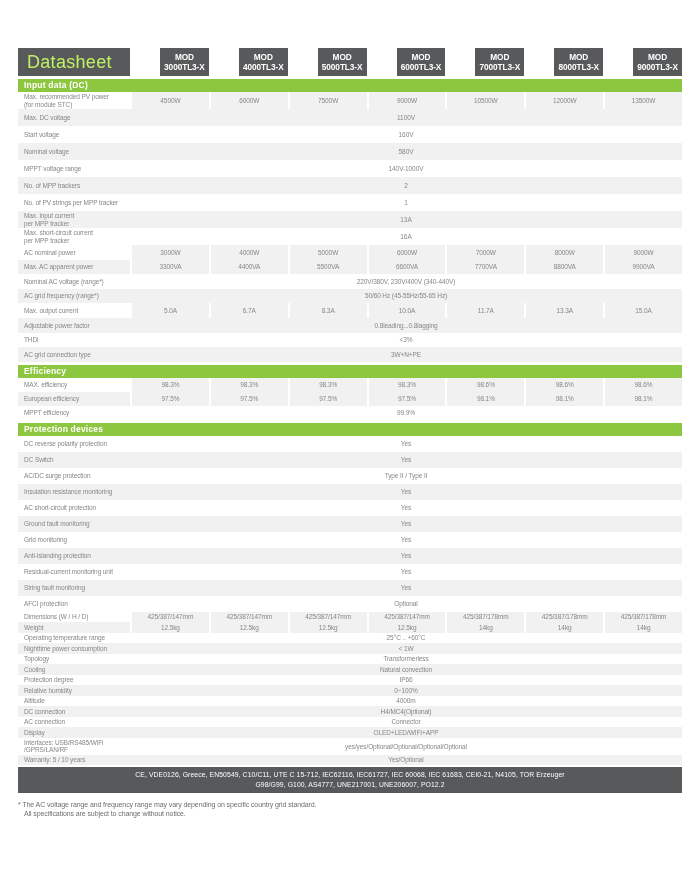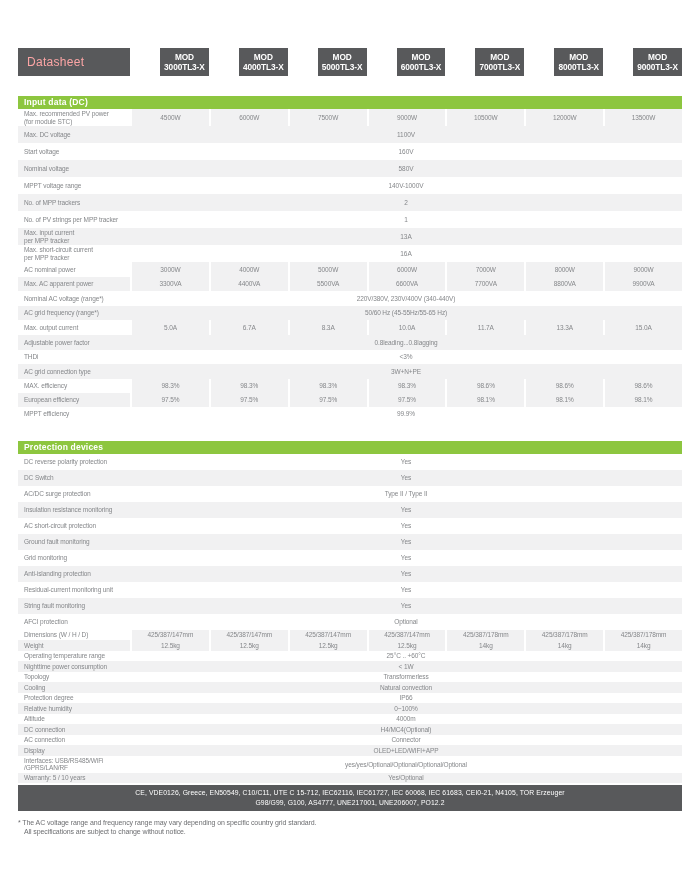--- a/index.html
+++ b/index.html
@@ -12,37 +12,37 @@
   }
   .page { position: absolute; left: 18px; top: 48px; width: 664px; }
 
   
   .hrow {
     display: grid;
     grid-template-columns: 112px repeat(7, 1fr);
     height: 28px;
   }
   .dcell {
-    background: #58595b; color: #fca5a5;
+    background: #58595b; color: #bef264;
     display: flex; align-items: center;
     padding-left: 9px;
-    font-size: 12px; letter-spacing: 0.3px; font-weight: 400;
+    font-size: 18px; letter-spacing: 0.3px; font-weight: 400;
   }
   .mcell {
     background: #58595b; color: #fff;
     border-left: 3px solid #fff;
     display: flex; align-items: center; justify-content: center;
     font-size: 8.3px; font-weight: bold; text-align: center;
     letter-spacing: -0.1px;
     margin-left: 27px;
   }
 
   
   .section-bar {
-    margin-top: 20px;
+    margin-top: 3px;
     background: #8dc63f; color: #fff;
     font-size: 8.5px; font-weight: bold;
     line-height: 13px; height: 13px;
     padding-left: 6px; letter-spacing: 0.2px;
   }
 
   
   .trow {
     display: grid;
     grid-template-columns: 112px repeat(7, 1fr);
@@ -196,20 +196,21 @@
         </div>
         <div class="trow">
           <div class="lab">THDi</div>
           <div class="cell span7">&lt;3%</div>
         </div>
         <div class="trow stripe">
           <div class="lab">AC grid connection type</div>
           <div class="cell span7">3W+N+PE</div>
         </div>
       </div>
+      <div class="section-bar">Efficiency</div>
       <div class="sec sec-2">
         <div class="trow">
           <div class="lab">MAX. efficiency</div>
           <div class="cell tint">98.3%</div>
           <div class="cell tint">98.3%</div>
           <div class="cell tint">98.3%</div>
           <div class="cell tint">98.3%</div>
           <div class="cell tint">98.6%</div>
           <div class="cell tint">98.6%</div>
           <div class="cell tint">98.6%</div>

